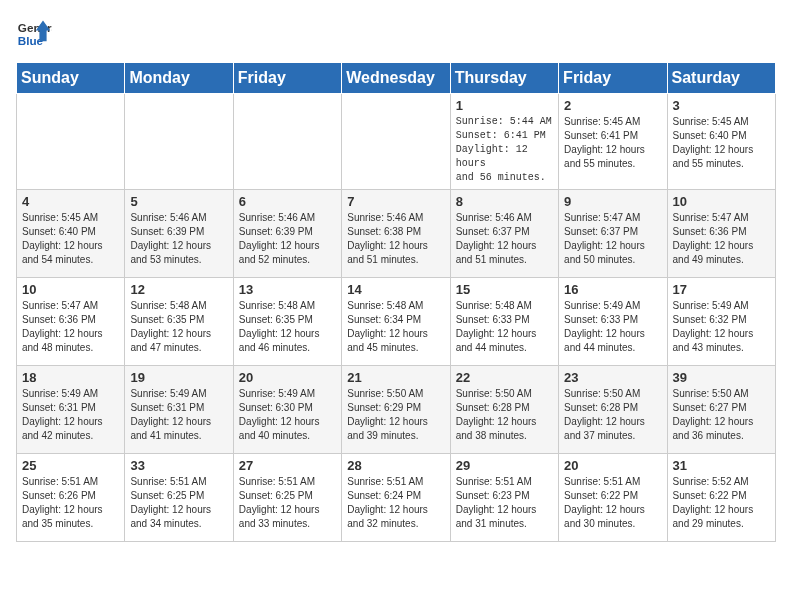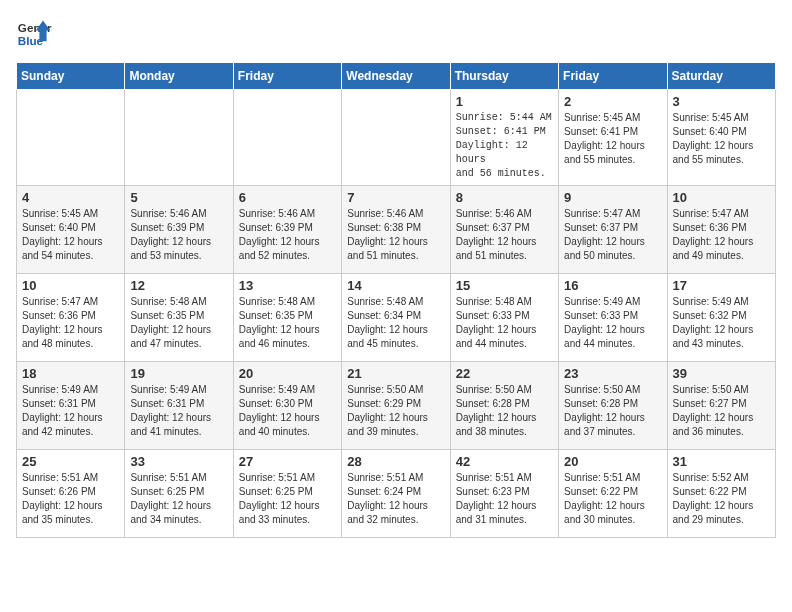--- a/index.html
+++ b/index.html
@@ -38,21 +38,21 @@
       color: #555;
     }
     table {
       width: 100%;
       border-collapse: collapse;
       table-layout: fixed;
     }
     thead th {
       background-color: #2a6db5;
       color: #fff;
-      font-size: 12px;
+      font-size: 16px;
       font-weight: bold;
       padding: 6px 4px;
       text-align: left;
       border: 1px solid #fff;
     }
     tbody td {
       border: 1px solid #ccc;
       vertical-align: top;
       padding: 4px 5px;
       font-size: 10.5px;
@@ -312,21 +312,21 @@
 and 33 minutes.</div>
         </td>
         <td>
           <span class="day-number">28</span>
           <div class="cell-content" style="white-space: pre-line;">Sunrise: 5:51 AM
 Sunset: 6:24 PM
 Daylight: 12 hours
 and 32 minutes.</div>
         </td>
         <td>
-          <span class="day-number">42</span>
+          <span class="day-number">29</span>
           <div class="cell-content" style="white-space: pre-line;">Sunrise: 5:51 AM
 Sunset: 6:23 PM
 Daylight: 12 hours
 and 31 minutes.</div>
         </td>
         <td>
           <span class="day-number">20</span>
           <div class="cell-content" style="white-space: pre-line;">Sunrise: 5:51 AM
 Sunset: 6:22 PM
 Daylight: 12 hours

